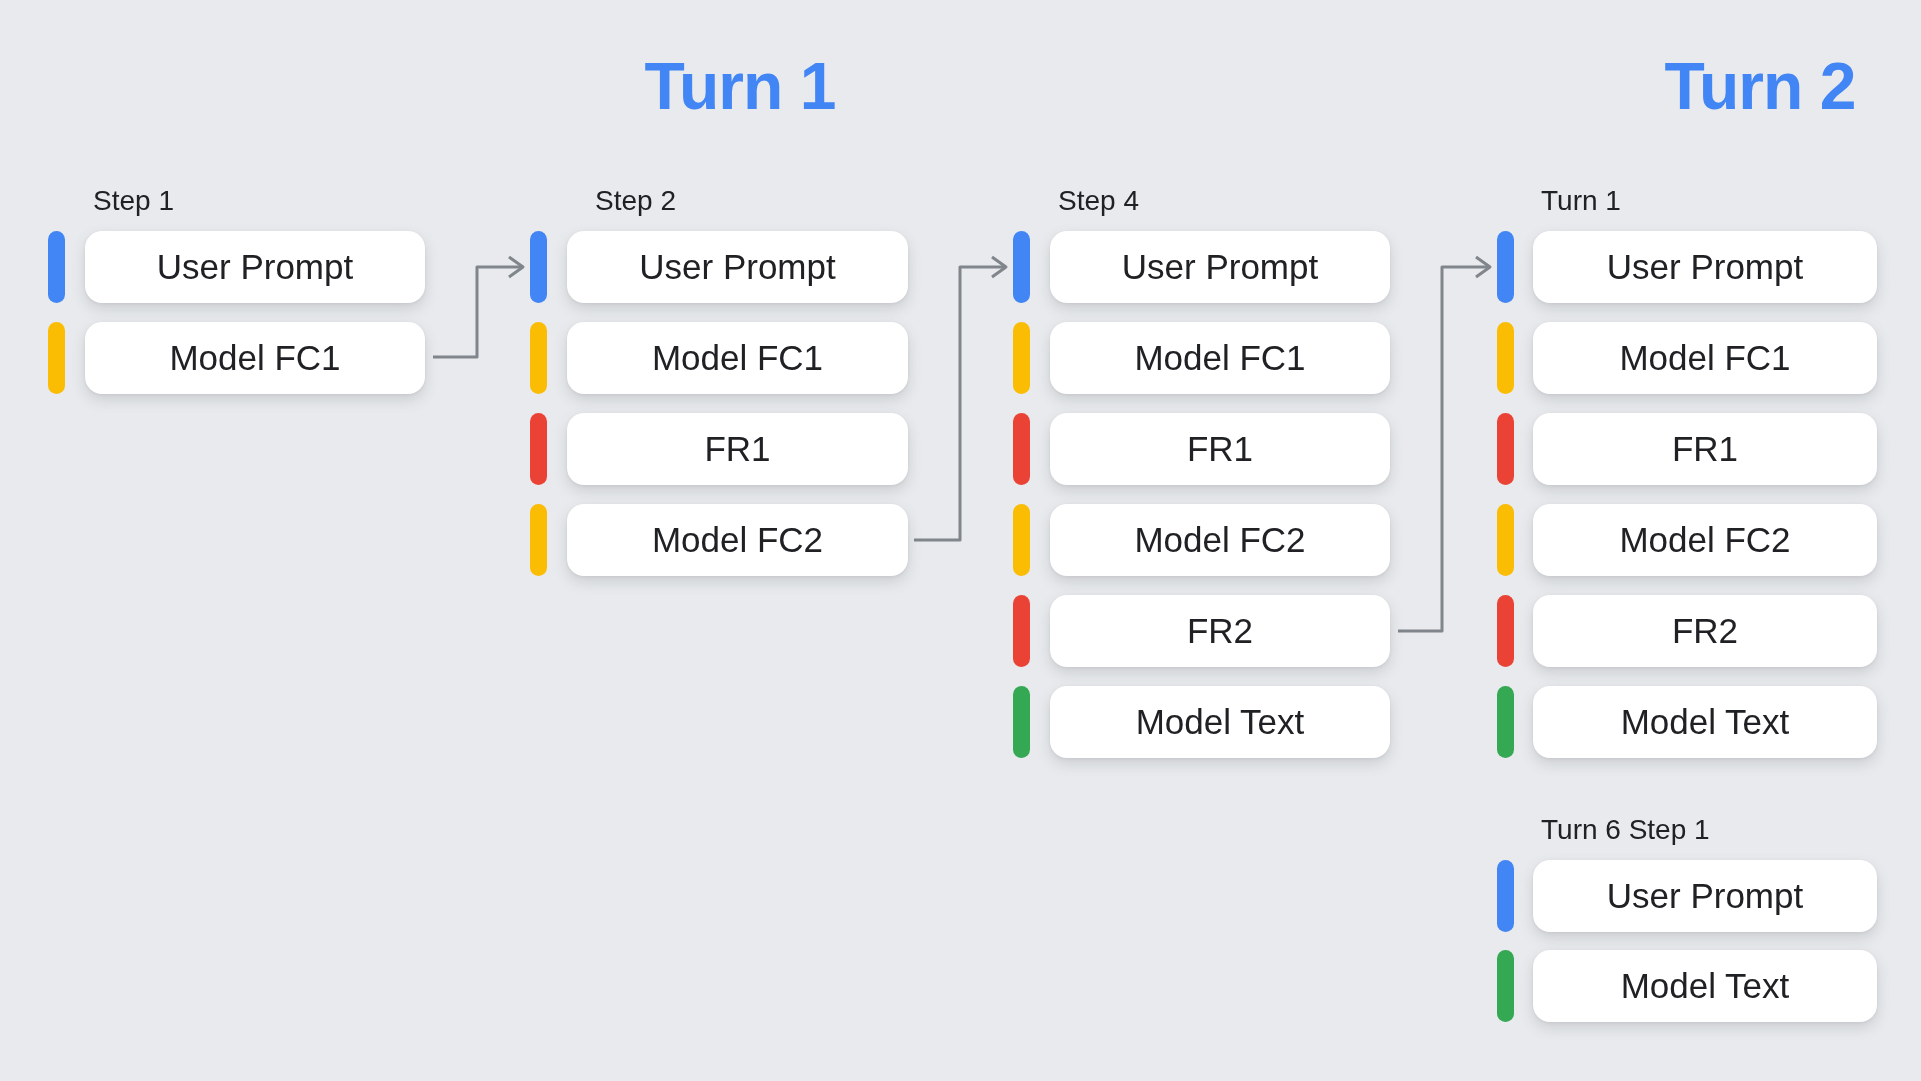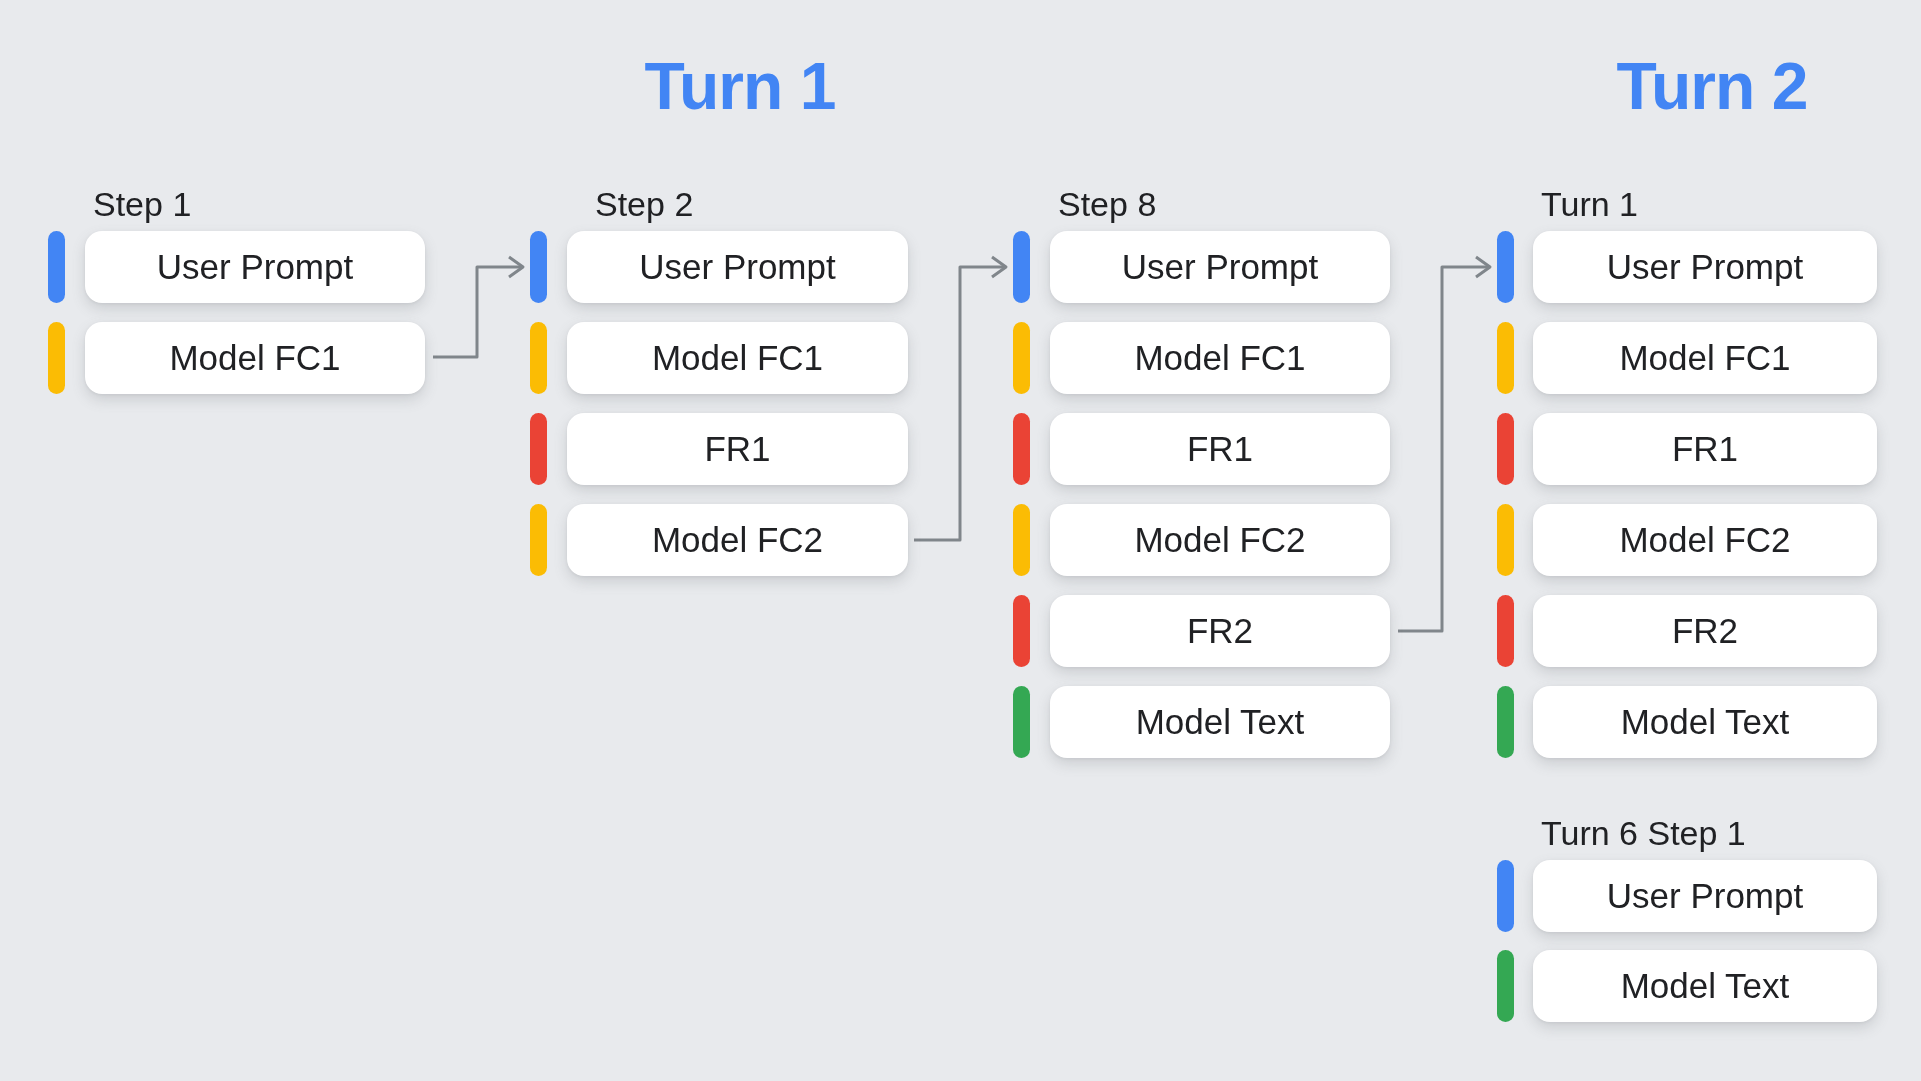--- a/index.html
+++ b/index.html
@@ -22,21 +22,21 @@
     font-weight: 700;
     letter-spacing: -1px;
     color: #4285F4;
     white-space: nowrap;
   }
   #hdr-turn1 { left: 740px; }
   #hdr-turn2 { left: 1712px; }
 
   .col-label {
     position: absolute;
-    font-size: 34px;
+    font-size: 28px;
     color: #202124;
     white-space: nowrap;
   }
 
   .color-bar {
     position: absolute;
     width: 17px;
     height: 72px;
     border-radius: 9px;
   }
@@ -63,21 +63,21 @@
     pointer-events: none;
   }
 </style>
 </head>
 <body>
 
 <div class="stage" id="stage" style="background: rgb(232, 234, 237);">
 
   <div class="turn-header" id="hdr-turn1" style="color: rgb(66, 133, 244);">Turn 1</div>
 
-  <div class="turn-header" id="hdr-turn2" style="color: rgb(66, 133, 244);">Turn 2</div>
+  <div class="turn-header" id="hdr-turn2" style="color: rgb(66, 133, 244); margin-left: 48px;">Turn 2</div>
 
   <svg id="arrow-svg">
       <path d="M 433 357 H 477 V 267 H 521" fill="none" stroke="#80868B" stroke-width="3" stroke-linejoin="round"></path>
       <path d="M 509 257 L 523 267 L 509 277" fill="none" stroke="#80868B" stroke-width="3" stroke-linejoin="round"></path>
       <path d="M 914 540 H 960 V 267 H 1004" fill="none" stroke="#80868B" stroke-width="3" stroke-linejoin="round"></path>
       <path d="M 992 257 L 1006 267 L 992 277" fill="none" stroke="#80868B" stroke-width="3" stroke-linejoin="round"></path>
       <path d="M 1398 631 H 1442 V 267 H 1488" fill="none" stroke="#80868B" stroke-width="3" stroke-linejoin="round"></path>
       <path d="M 1476 257 L 1490 267 L 1476 277" fill="none" stroke="#80868B" stroke-width="3" stroke-linejoin="round"></path>
     </svg>
 
@@ -94,21 +94,21 @@
         <div class="color-bar" style="left: 530px; top: 231px; width: 17px; height: 72px; background: rgb(66, 133, 244);"></div>
         <div class="card" style="left: 567px; top: 231px; width: 341px; background: rgb(255, 255, 255); color: rgb(32, 33, 36);">User Prompt</div>
         <div class="color-bar" style="left: 530px; top: 322px; width: 17px; height: 72px; background: rgb(251, 188, 4);"></div>
         <div class="card" style="left: 567px; top: 322px; width: 341px; background: rgb(255, 255, 255); color: rgb(32, 33, 36);">Model FC1</div>
         <div class="color-bar" style="left: 530px; top: 413px; width: 17px; height: 72px; background: rgb(234, 67, 53);"></div>
         <div class="card" style="left: 567px; top: 413px; width: 341px; background: rgb(255, 255, 255); color: rgb(32, 33, 36);">FR1</div>
         <div class="color-bar" style="left: 530px; top: 504px; width: 17px; height: 72px; background: rgb(251, 188, 4);"></div>
         <div class="card" style="left: 567px; top: 504px; width: 341px; background: rgb(255, 255, 255); color: rgb(32, 33, 36);">Model FC2</div>
       </div>
       <div>
-        <div class="col-label" style="left: 1058px; top: 185px; color: rgb(32, 33, 36);">Step 8</div>
+        <div class="col-label" style="left: 1058px; top: 185px; color: rgb(32, 33, 36);">Step 4</div>
         <div class="color-bar" style="left: 1013px; top: 231px; width: 17px; height: 72px; background: rgb(66, 133, 244);"></div>
         <div class="card" style="left: 1050px; top: 231px; width: 340px; background: rgb(255, 255, 255); color: rgb(32, 33, 36);">User Prompt</div>
         <div class="color-bar" style="left: 1013px; top: 322px; width: 17px; height: 72px; background: rgb(251, 188, 4);"></div>
         <div class="card" style="left: 1050px; top: 322px; width: 340px; background: rgb(255, 255, 255); color: rgb(32, 33, 36);">Model FC1</div>
         <div class="color-bar" style="left: 1013px; top: 413px; width: 17px; height: 72px; background: rgb(234, 67, 53);"></div>
         <div class="card" style="left: 1050px; top: 413px; width: 340px; background: rgb(255, 255, 255); color: rgb(32, 33, 36);">FR1</div>
         <div class="color-bar" style="left: 1013px; top: 504px; width: 17px; height: 72px; background: rgb(251, 188, 4);"></div>
         <div class="card" style="left: 1050px; top: 504px; width: 340px; background: rgb(255, 255, 255); color: rgb(32, 33, 36);">Model FC2</div>
         <div class="color-bar" style="left: 1013px; top: 595px; width: 17px; height: 72px; background: rgb(234, 67, 53);"></div>
         <div class="card" style="left: 1050px; top: 595px; width: 340px; background: rgb(255, 255, 255); color: rgb(32, 33, 36);">FR2</div>

